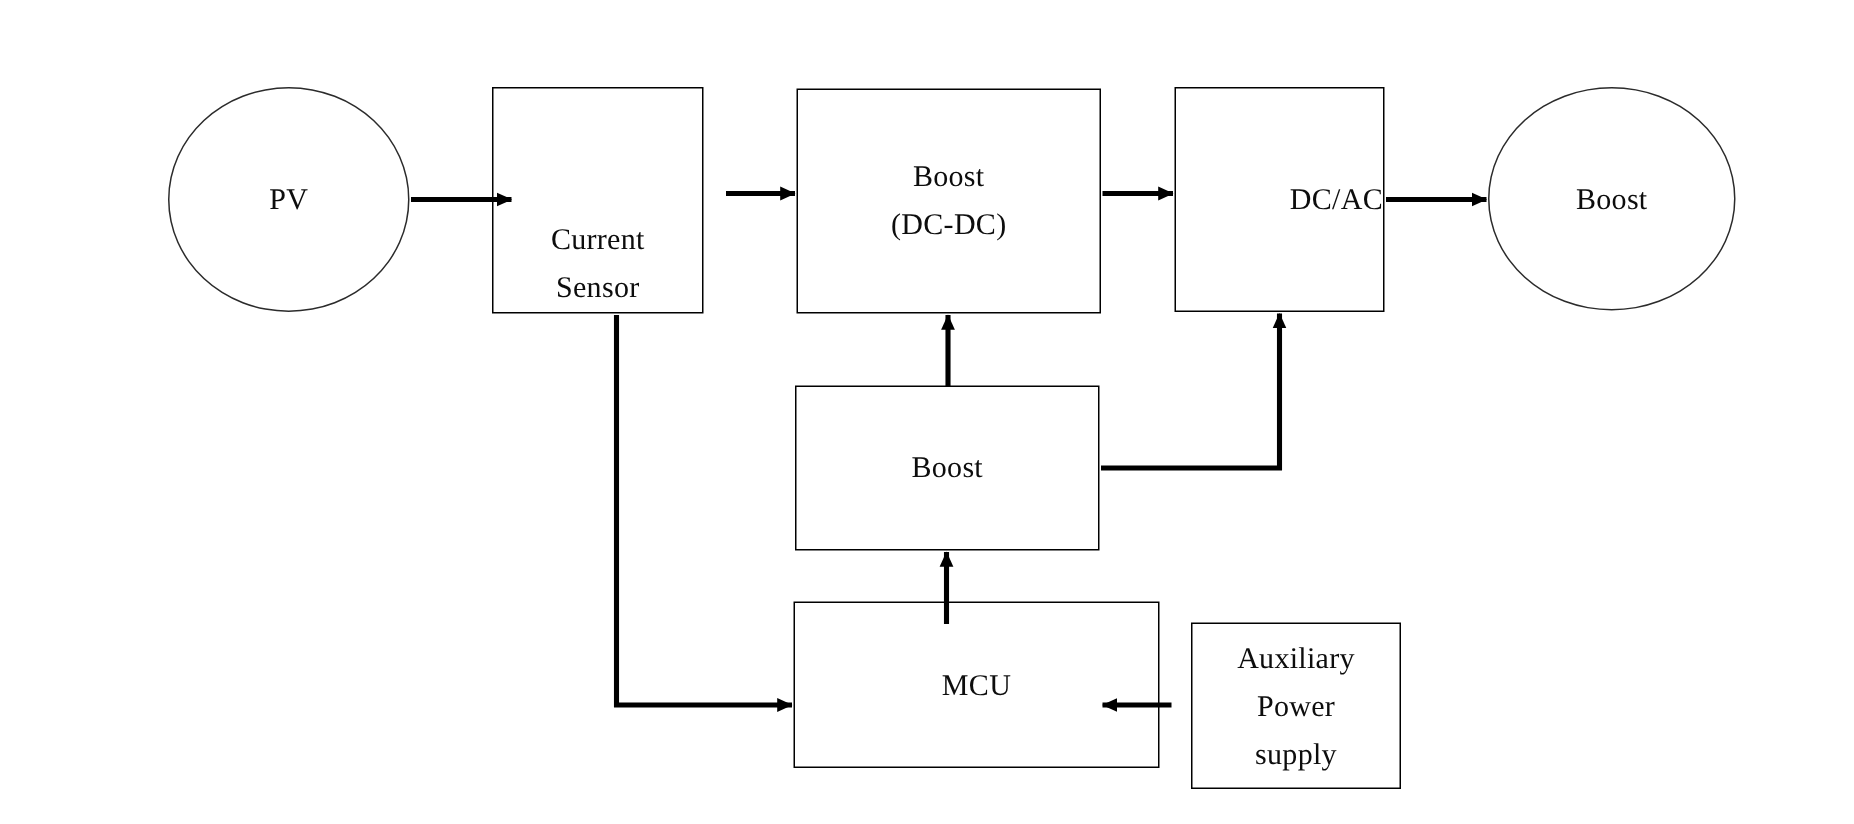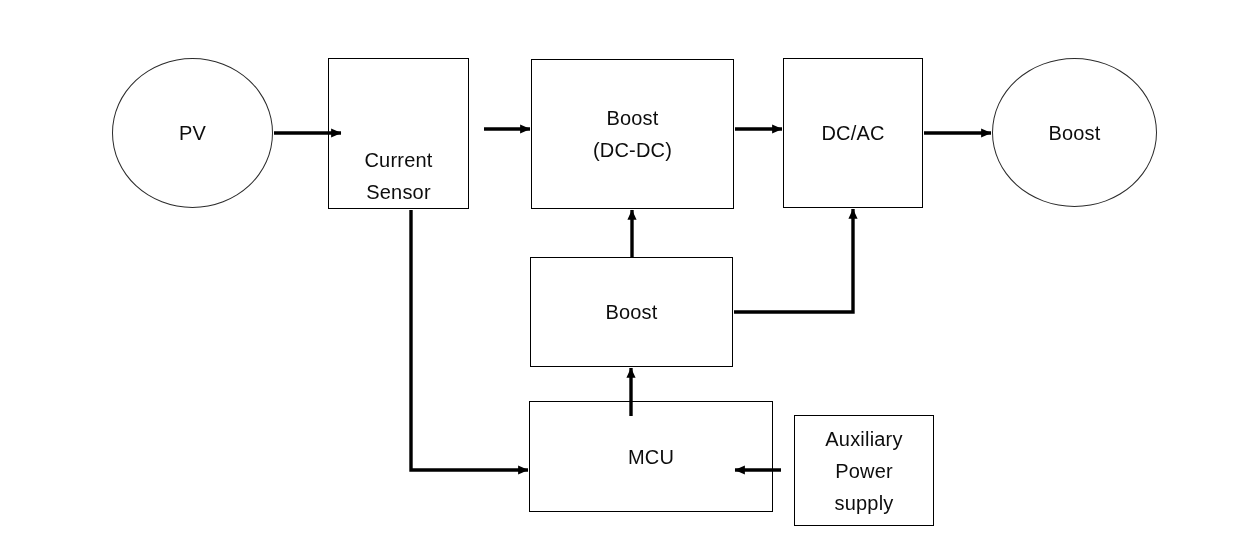--- a/index.html
+++ b/index.html
@@ -1,21 +1,21 @@
 <!DOCTYPE html>
 <html><head>
 <meta charset="utf-8">
 <style>
   html, body { margin: 0; padding: 0; background: #ffffff; }
   .canvas {
     position: relative;
     width: 1236px;
     height: 549px;
     background: #ffffff;
-    font-family: Liberation Sans, sans-serif;
+    font-family: Liberation Serif, serif;
     overflow: hidden;
   }
   .edges {
     position: absolute;
     left: 0; top: 0;
   }
   .edge {
     fill: none;
     stroke: #000000;
     stroke-width: 3.4;
@@ -67,21 +67,21 @@
   <div class="node rect" style="left:328px; top:58px; width:141px; height:151px;align-items:flex-end;">
     <span class="lbl">Current
 Sensor</span>
   </div>
 
   <div class="node rect" style="left:531px; top:59px; width:203px; height:150px;">
     <span class="lbl">Boost
 (DC-DC)</span>
   </div>
 
-  <div class="node rect" style="left:783px; top:58px; width:140px; height:150px;">
+  <div class="node rect" style="left:783px; top:58px; width:140px; height:150px;justify-content:flex-end;">
     <span class="lbl">DC/AC</span>
   </div>
 
   <div class="node ellipse" style="left:992px; top:58px; width:165px; height:149px;">
     <span class="lbl">Boost</span>
   </div>
 
   <div class="node rect" style="left:530px; top:257px; width:203px; height:110px;">
     <span class="lbl">Boost</span>
   </div>

